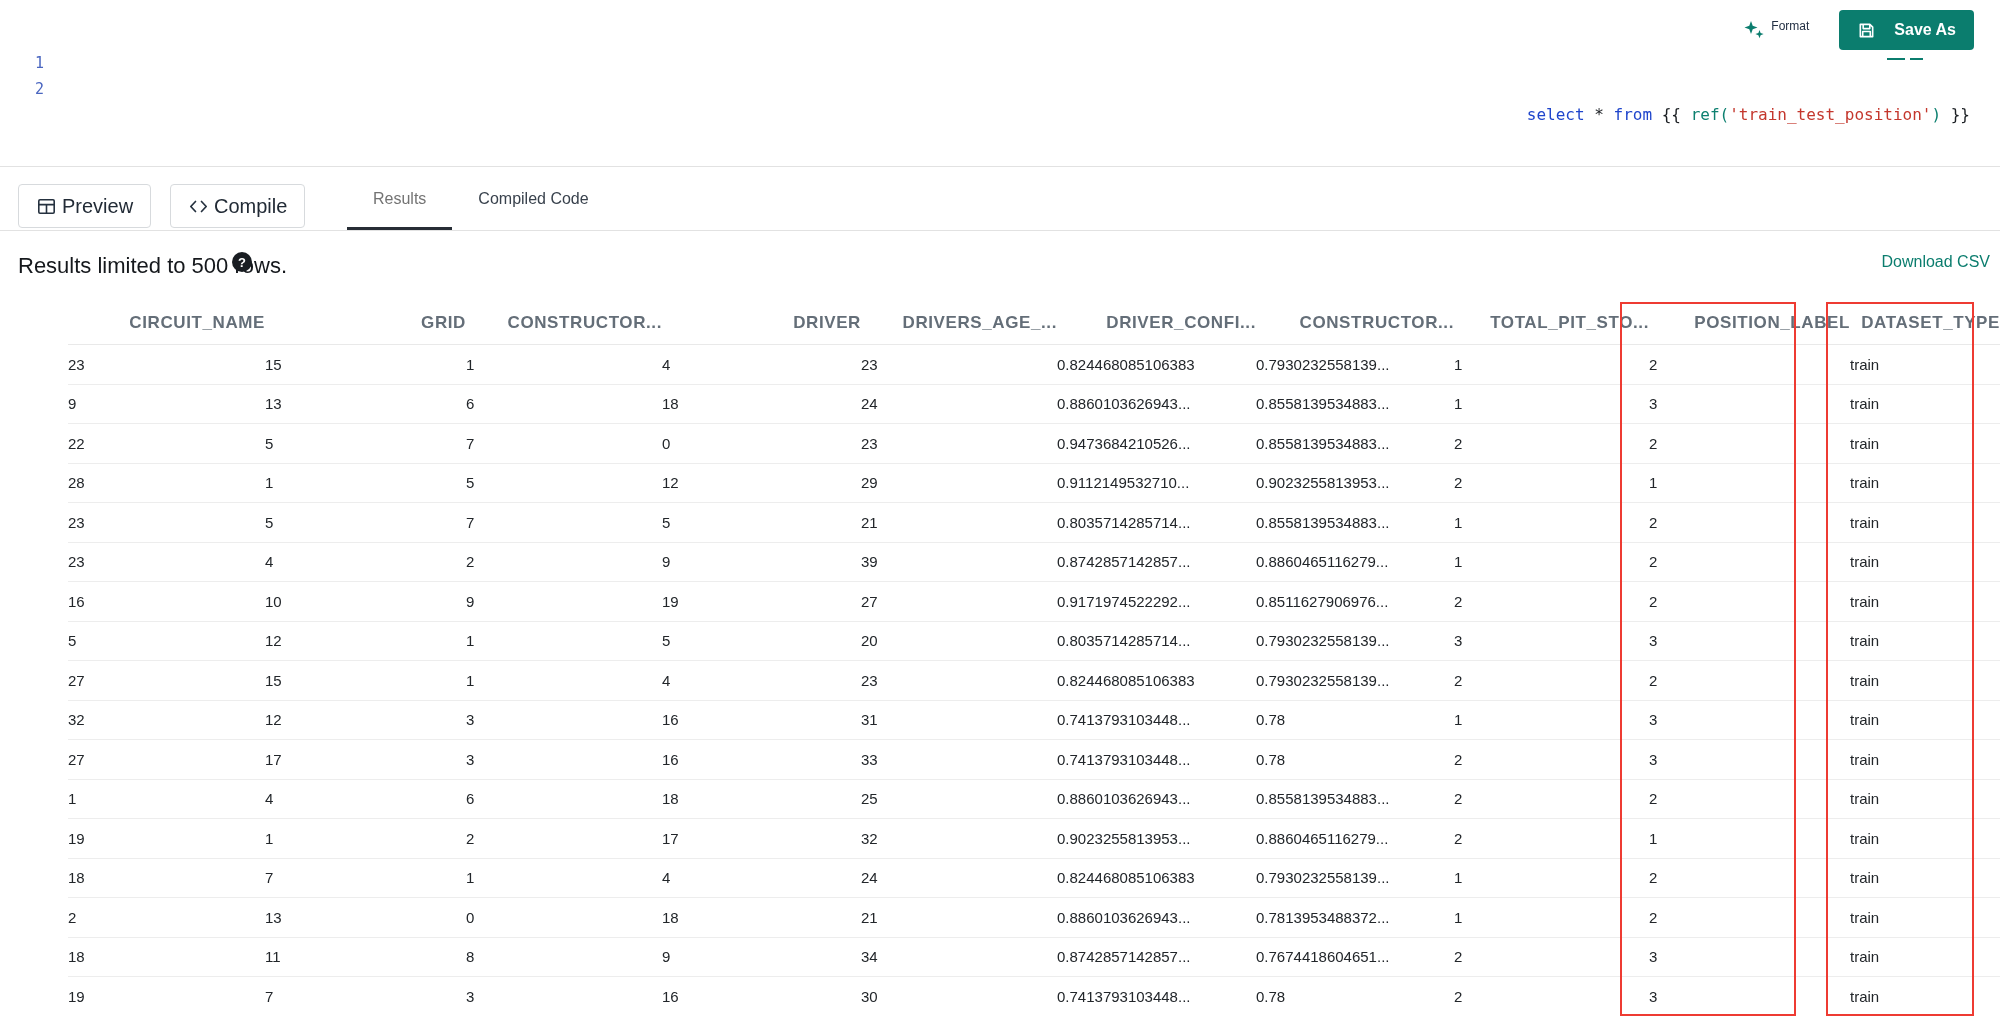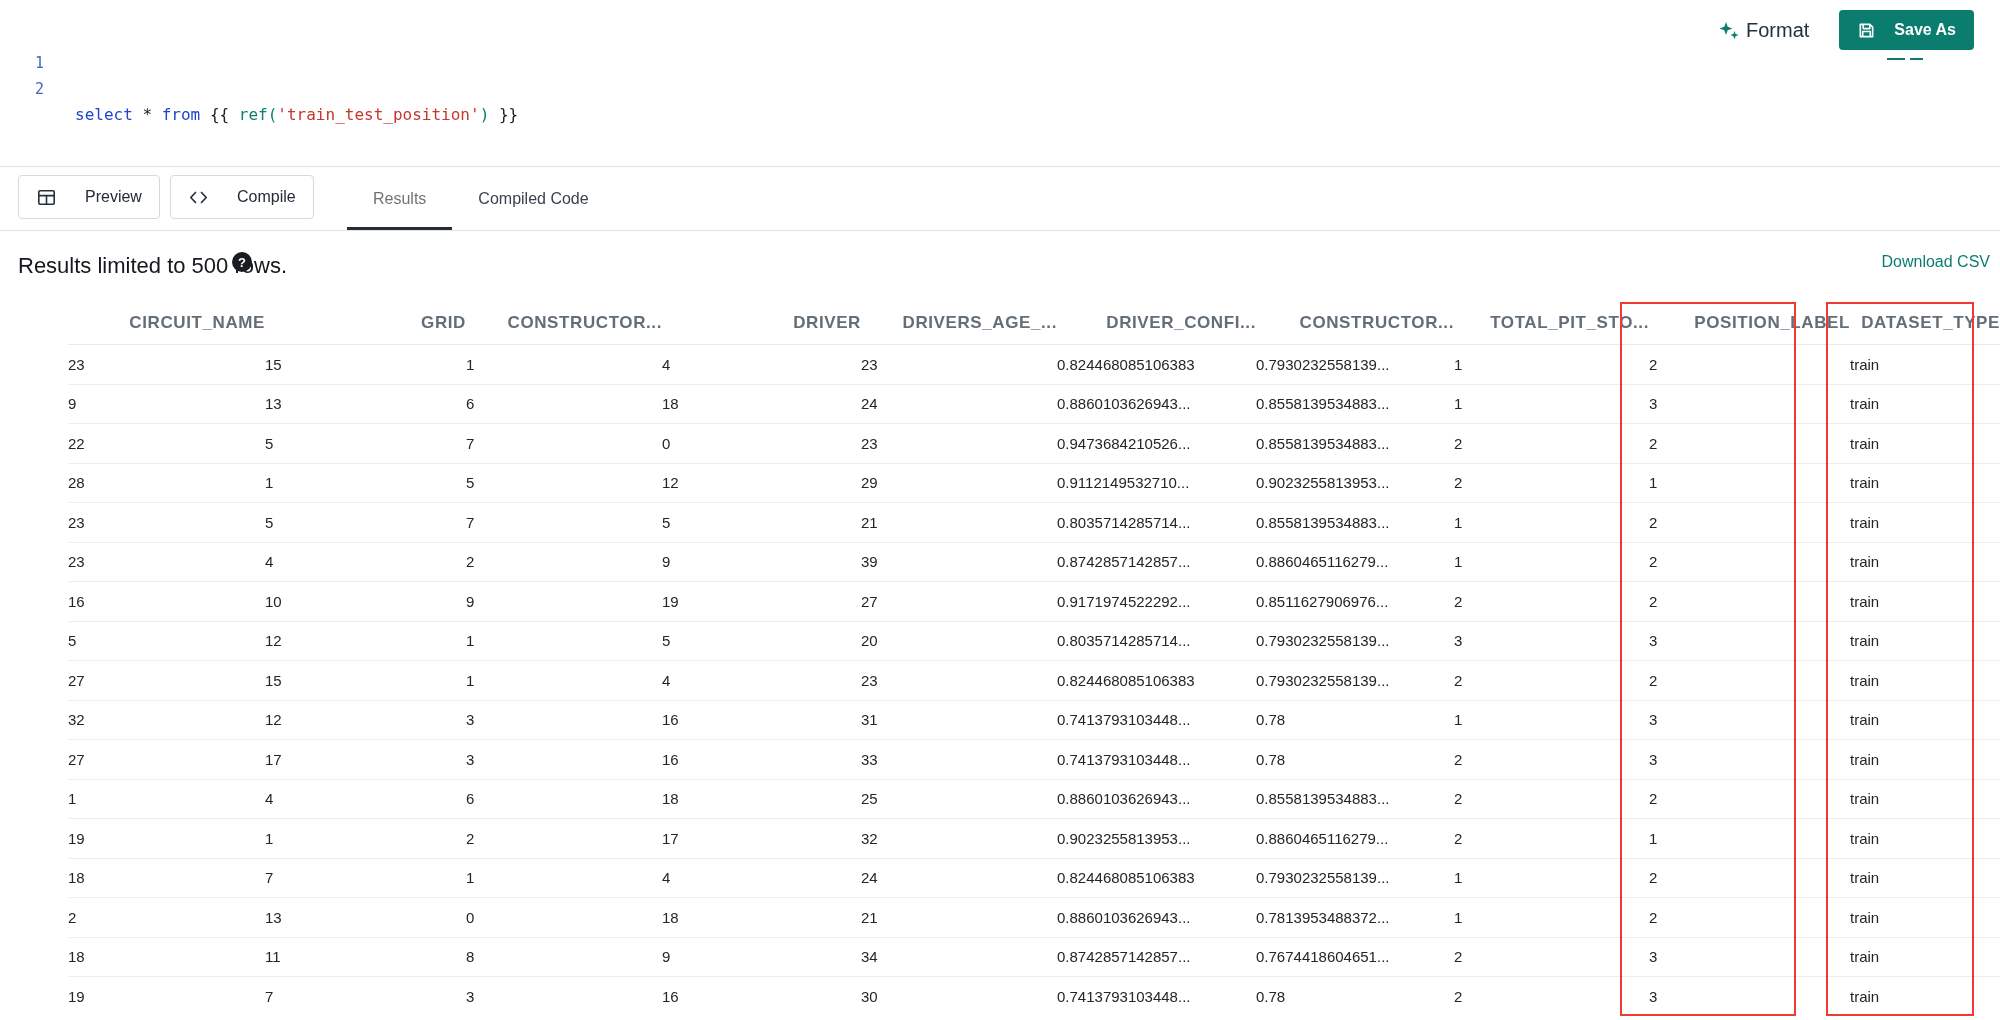--- a/index.html
+++ b/index.html
@@ -12,50 +12,50 @@
   
   .editor { position: absolute; top: 0; left: 0; width: 2000px; height: 166px; background: #fff; }
   .gutter {
     position: absolute; top: 50px; left: 0; width: 44px; text-align: right;
     font-family: "DejaVu Sans Mono", monospace; font-size: 15px; line-height: 26px; color: #4a66c0;
   }
   .code-area {
     position: absolute; top: 50px; left: 75px; right: 30px;
     font-family: "DejaVu Sans Mono", monospace; font-size: 16px; line-height: 26px; white-space: pre;
   }
-  .code-line { height: 26px; }
+  .code-line { height: 26px; text-align: right; }
   .code-line2 { height: 25px; border-bottom: 1px solid #ececec; }
   .tok-kw    { color: var(--keyword-blue, #1f45cc); }
   .tok-op    { color: #1b1f23; }
   .tok-jinja { color: #1b1f23; }
   .tok-fn    { color: var(--function-teal, #0b7d6e); }
   .tok-str   { color: var(--string-red, #c4372d); }
 
   .editor-actions { position: absolute; top: 8px; right: 26px; height: 44px; display: flex; align-items: center; gap: 30px; }
-  .format-btn { display: flex; align-items: flex-end; gap: 6px; font-size: 20px; color: #233044; cursor: pointer; }
+  .format-btn { display: flex; align-items: flex-start; gap: 6px; font-size: 12px; color: #233044; cursor: pointer; }
   .format-btn svg { color: var(--accent-teal, #0b7d6e); }
   .saveas-btn {
     display: flex; align-items: center; gap: 18px; height: 40px; padding: 0 18px;
     background: var(--button-teal, #0b7d6e); color: #fff; border: none; border-radius: 4px;
     font-family: inherit; font-size: 16px; font-weight: 600; cursor: pointer;
   }
   .artifact { position: absolute; top: 54px; right: 71px; width: 42px; height: 10px; }
   .artifact i { display: inline-block; height: 2px; background: var(--accent-teal, #0b7d6e); vertical-align: top; margin-top: 4px; }
   .artifact i.a1 { width: 18px; margin-right: 5px; }
   .artifact i.a2 { width: 13px; }
 
   .divider { position: absolute; left: 0; width: 2000px; height: 1px; background: #e2e2e2; }
   .d1 { top: 166px; } .d2 { top: 230px; }
 
   
   .actionbar { position: absolute; top: 167px; left: 0; width: 2000px; height: 63px; background: #fff; }
   .btn {
-    position: absolute; top: 8px; height: 44px; display: flex; align-items: center; gap: 28px;
+    position: absolute; top: 17px; height: 44px; display: flex; align-items: center; gap: 5px;
     background: #fff; border: 1px solid #d7dadd; border-radius: 4px; padding: 0 17px;
-    font-family: inherit; font-size: 16px; color: #222b36; cursor: pointer;
+    font-family: inherit; font-size: 20px; color: #222b36; cursor: pointer;
   }
   .btn.preview { left: 18px; }
   .btn.compile { left: 170px; }
   .tabs { position: absolute; left: 347px; top: 0; height: 63px; display: flex; }
   .tab { display: flex; align-items: center; padding: 0 26px; font-size: 16px; color: #39424d; cursor: pointer; }
   .tab.active { color: #737373; font-weight: 400; box-shadow: inset 0 -3px 0 #272d35; }
 
   
   .results-meta { position: absolute; top: 231px; left: 0; width: 2000px; height: 71px; background: #fff; }
   .limit-text { position: absolute; left: 18px; top: 22px; font-size: 22px; color: #15181c; }

